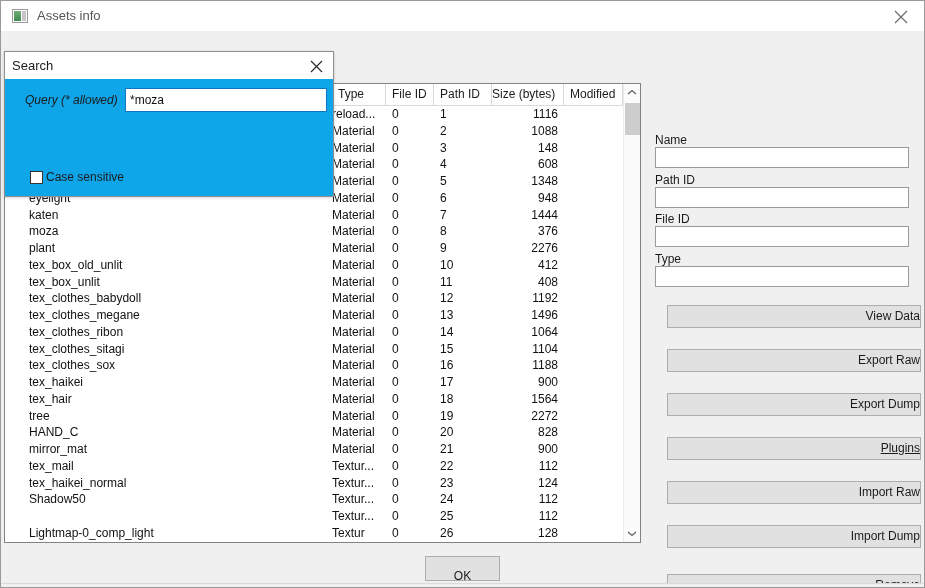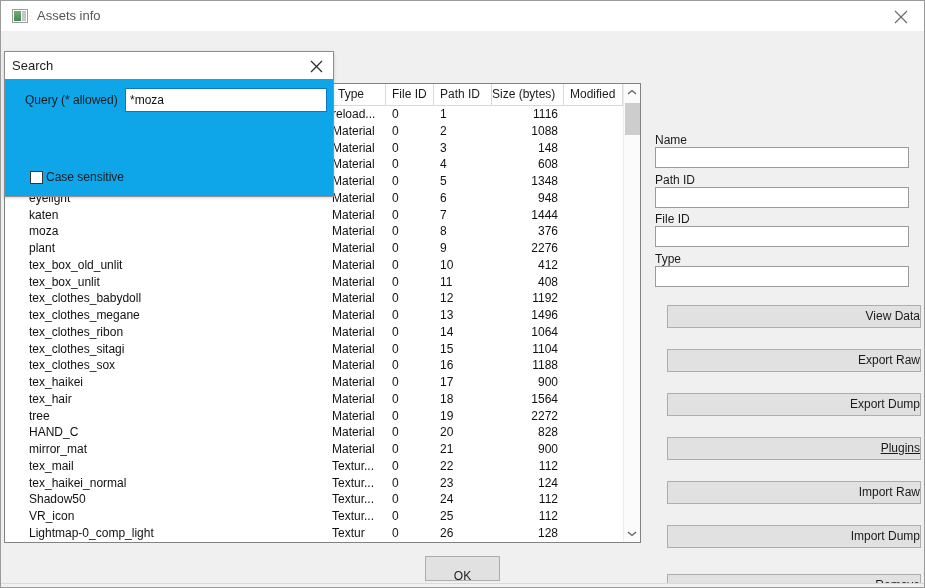--- a/index.html
+++ b/index.html
@@ -297,20 +297,21 @@
   }
   .dlg-close svg { position: absolute; left: 11px; top: 8px; }
 
   .dlg-query-label {
     position: absolute;
     left: 20px; top: 41px;
     font-size: 12px;
     color: #1b1b1b;
     white-space: nowrap;
     cursor: default;
+    font-style: italic;
   }
   .dlg-query-input {
     position: absolute;
     left: 120px; top: 36px;
     width: 202px; height: 24px;
     background: #ffffff;
     border: 1px solid #0f76c4;
     box-sizing: border-box;
     font-family: "Liberation Sans", sans-serif;
     font-size: 12px;
@@ -590,21 +591,20 @@
           </div>
           <div class="lv-row" style="top: 385.25px;">
             <div class="lv-cell cell-name">Shadow50</div>
             <div class="lv-cell cell-type">Textur...</div>
             <div class="lv-cell cell-fid">0</div>
             <div class="lv-cell cell-pid">24</div>
             <div class="lv-cell cell-size">112</div>
             <div class="lv-cell cell-mod"></div>
           </div>
           <div class="lv-row" style="top: 402px;">
-            <div class="lv-cell cell-name">VR_icon</div>
             <div class="lv-cell cell-type">Textur...</div>
             <div class="lv-cell cell-fid">0</div>
             <div class="lv-cell cell-pid">25</div>
             <div class="lv-cell cell-size">112</div>
             <div class="lv-cell cell-mod"></div>
           </div>
           <div class="lv-row" style="top: 418.75px;">
             <div class="lv-cell cell-name">Lightmap-0_comp_light</div>
             <div class="lv-cell cell-type">Textur</div>
             <div class="lv-cell cell-fid">0</div>

